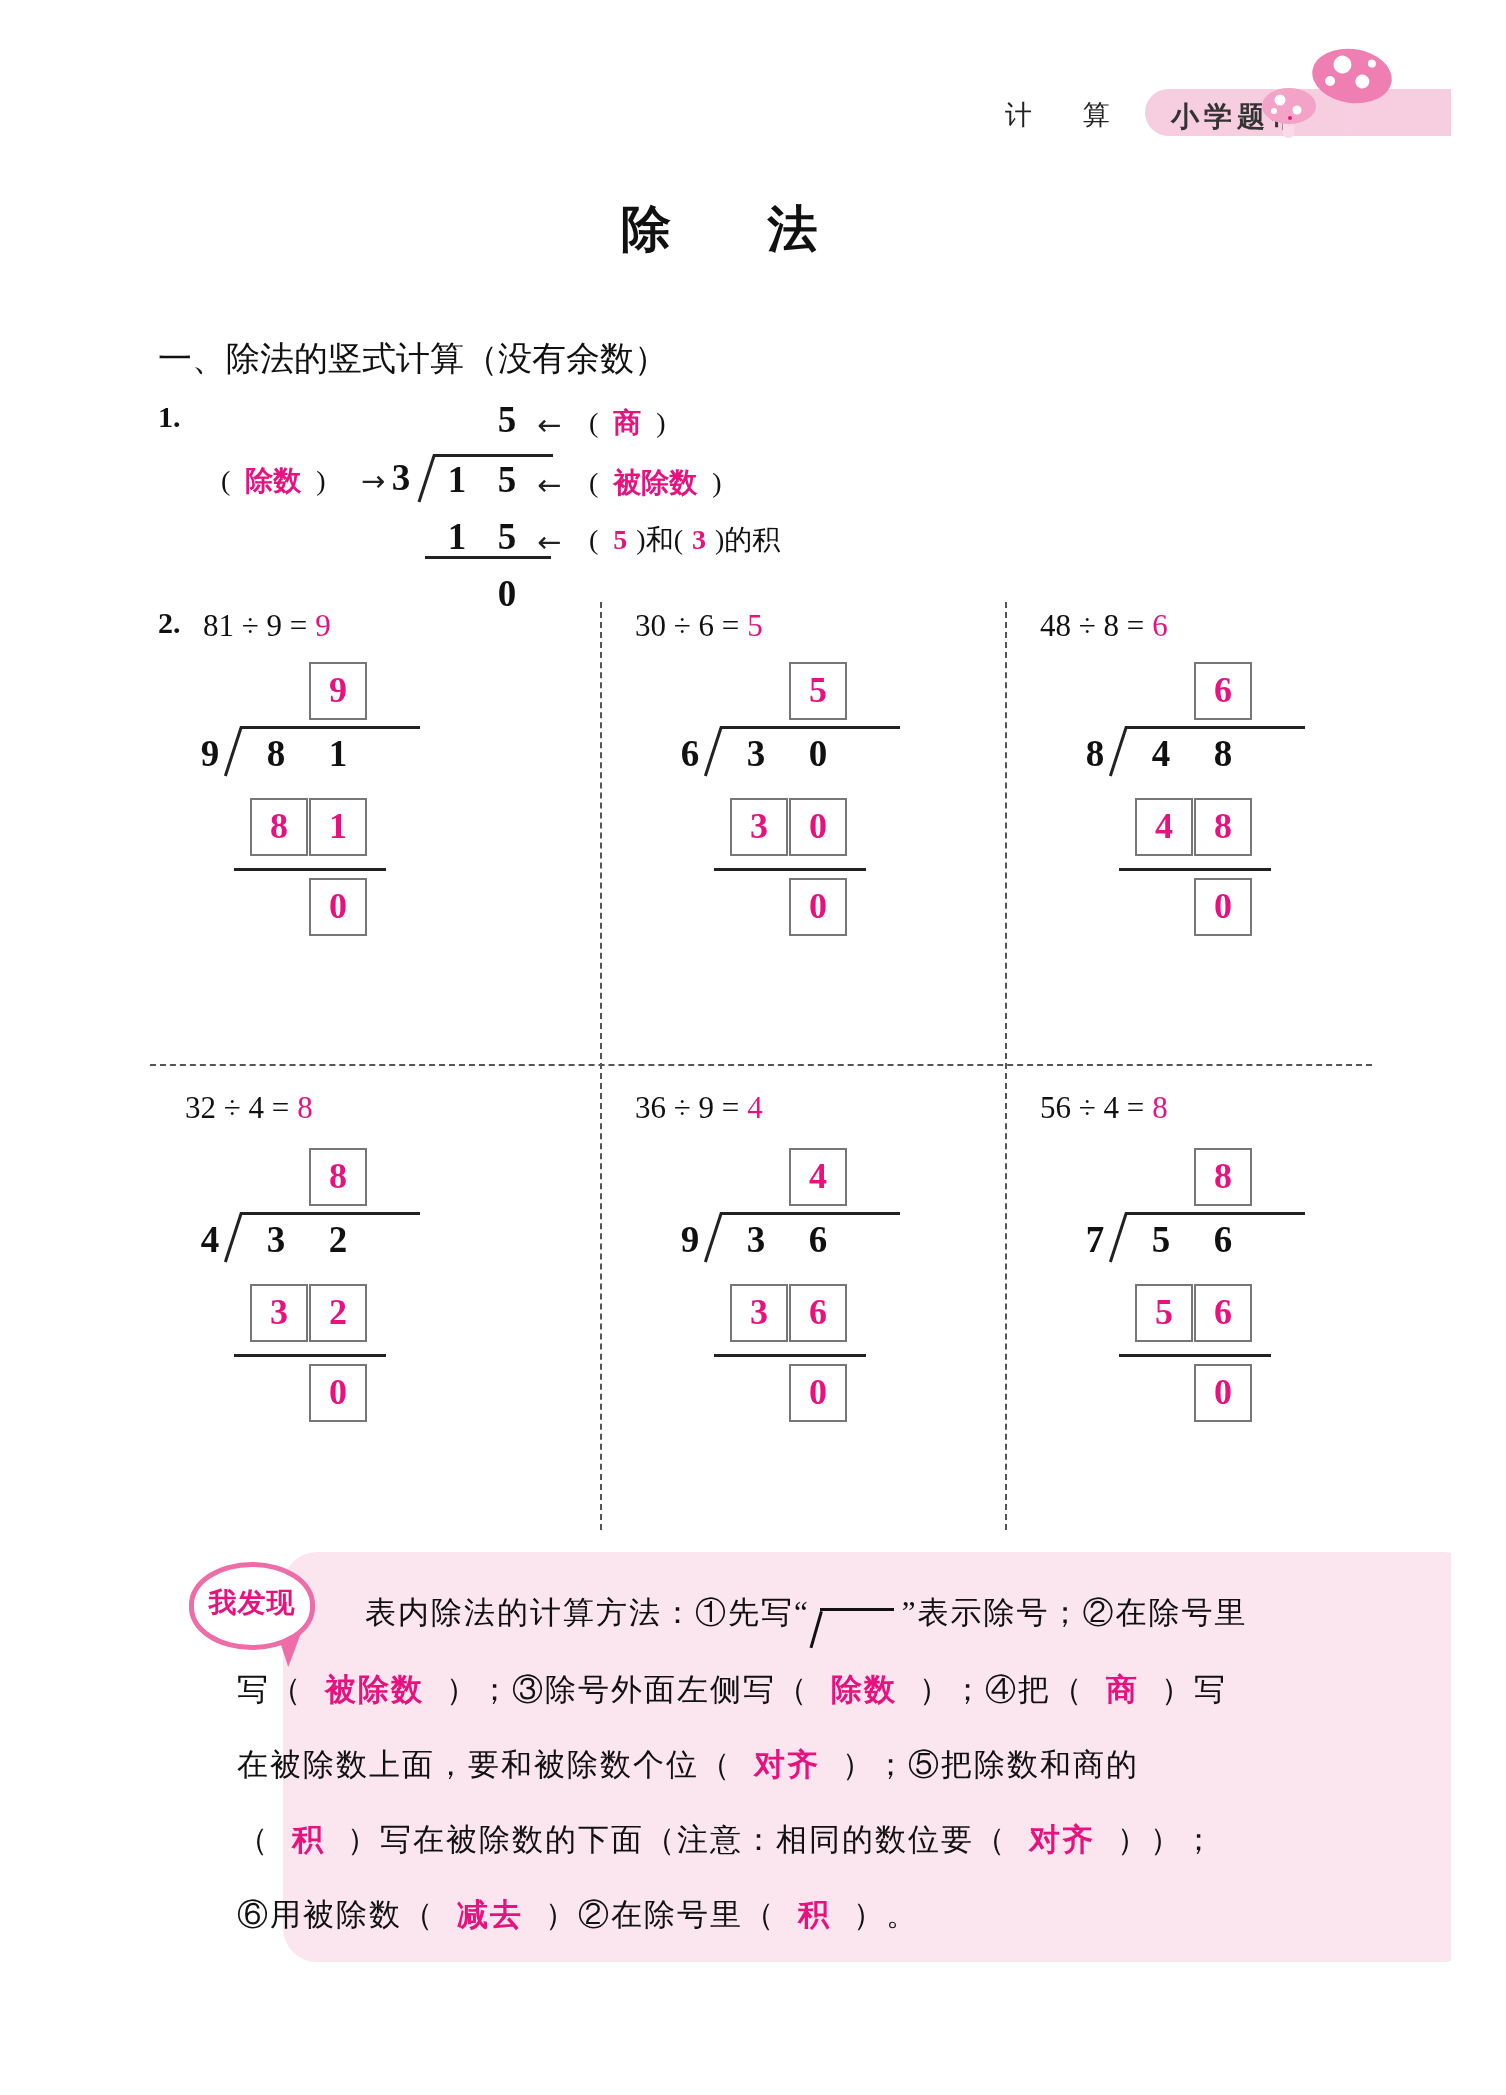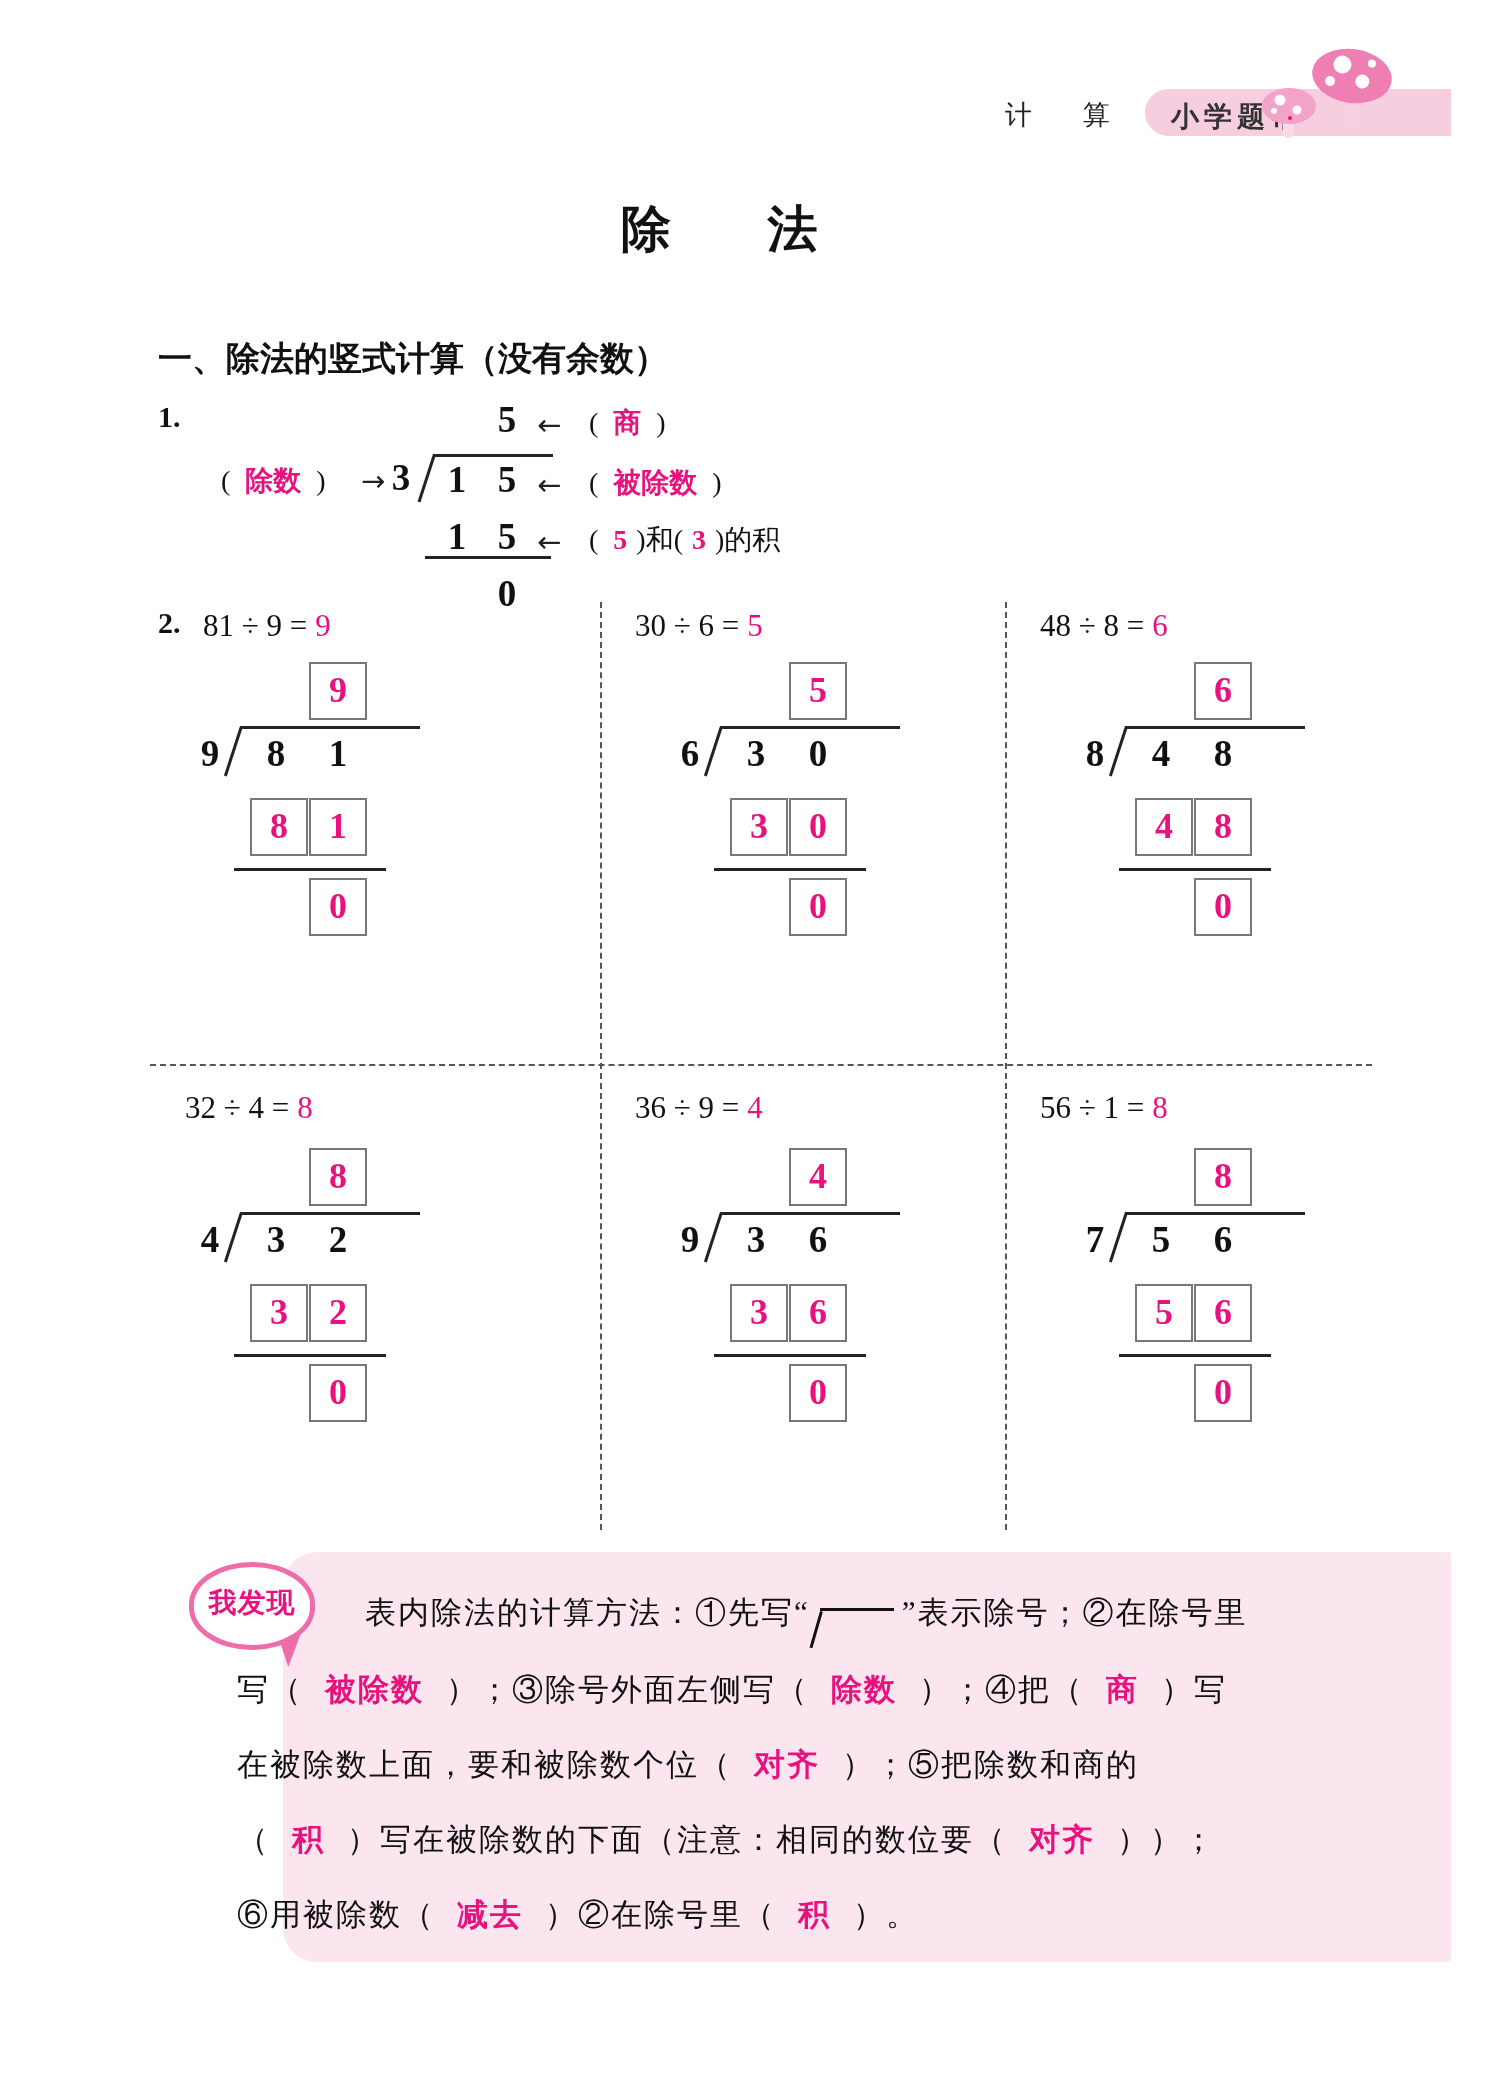--- a/index.html
+++ b/index.html
@@ -14,21 +14,21 @@
   .hdr-subject { left:950px; top:97px; font-size:27px; letter-spacing:22px; color:#222; }
   .hdr-badge { left:1090px; top:89px; width:356px; height:47px; border-radius:24px; background:#f7cde0; }
   .hdr-badge-label {
     left:1116px; top:98px; font-size:28px; font-weight:bold; letter-spacing:5px; color:#333;
     font-family:"Liberation Sans", sans-serif;
   }
   .hdr-mushrooms { left:1200px; top:46px; width:170px; height:96px; }
 
   
   .title { left:566px; top:196px; font-size:50px; font-weight:bold; letter-spacing:42px; color:#111; }
-  .sec-heading { left:103px; top:336px; font-size:34px; font-weight:bold; color:#111; }
+  .sec-heading { left:103px; top:336px; font-size:34px; font-weight:normal; color:#111; }
   .item-label { font-size:30px; font-weight:bold; color:#111; }
 
   
   .demo { left:130px; top:398px; width:860px; height:230px; }
   .d-digit { position:absolute; width:44px; text-align:center; font-size:37px; font-weight:bold; color:#111; }
   .d-arrow { position:absolute; font-size:29px; color:#222; font-family:"DejaVu Sans", sans-serif; }
   .d-label { position:absolute; font-size:28px; color:#111; white-space:nowrap; }
   .d-label .paren { margin:0 6px; }
   .d-label .fill { color:#e8127f; font-weight:bold; margin:0 9px; }
   .d-vinc { position:absolute; left:248px; top:56px; width:120px; border-top:3px solid #222; }
@@ -209,21 +209,21 @@
       <span class="w-digit w-d1">3</span>
       <span class="w-digit w-d2">6</span>
       <div class="box w-b1">3</div>
       <div class="box w-b2">6</div>
       <div class="w-line"></div>
       <div class="box w-rbox">0</div>
     </div>
   </div>
 
   <div class="cell" style="left:980px;top:1082px">
-    <div class="eq" style="left:5px"><span>56 ÷ 1 =</span><span class="eq-a">8</span></div>
+    <div class="eq" style="left:5px"><span>56 ÷ 4 =</span><span class="eq-a">8</span></div>
     <div class="work" style="left:40px;top:66px">
       <div class="box w-qbox">8</div>
       <div class="w-slash"></div>
       <div class="w-vinc"></div>
       <span class="w-digit w-divisor">7</span>
       <span class="w-digit w-d1">5</span>
       <span class="w-digit w-d2">6</span>
       <div class="box w-b1">5</div>
       <div class="box w-b2">6</div>
       <div class="w-line"></div>

